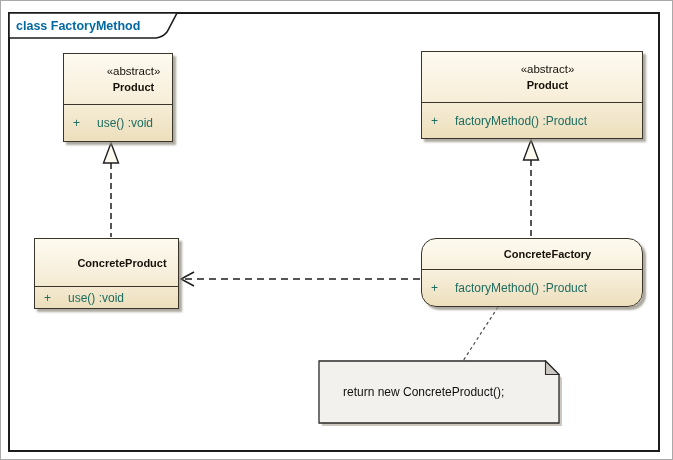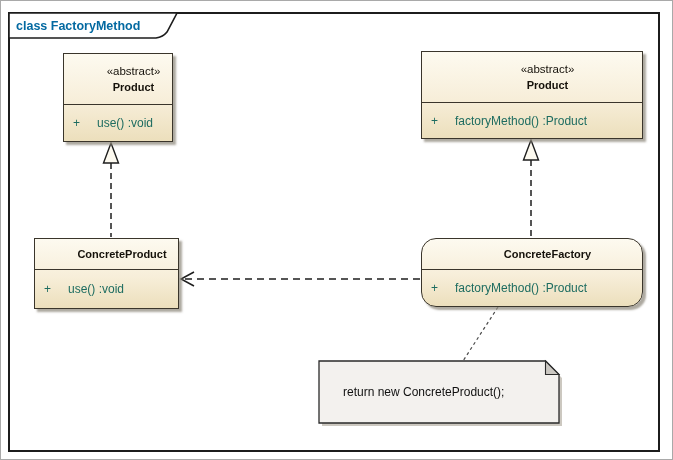--- a/index.html
+++ b/index.html
@@ -92,21 +92,21 @@
     </div>
     <div class="method-area">
       <div class="method-row">
         <span class="vis">+</span>
         <span class="sig">factoryMethod() :Product</span>
       </div>
     </div>
   </div>
 
   <div class="uml-class italic-method" style="left:33px; top:237px; width:145px; height:71px;">
-    <div class="class-header" style="height:31px;text-align:right;">
+    <div class="class-header" style="height:48px;text-align:right;">
       <div class="class-name">ConcreteProduct</div>
     </div>
     <div class="method-area">
       <div class="method-row">
         <span class="vis">+</span>
         <span class="sig">use() :void</span>
       </div>
     </div>
   </div>
 

